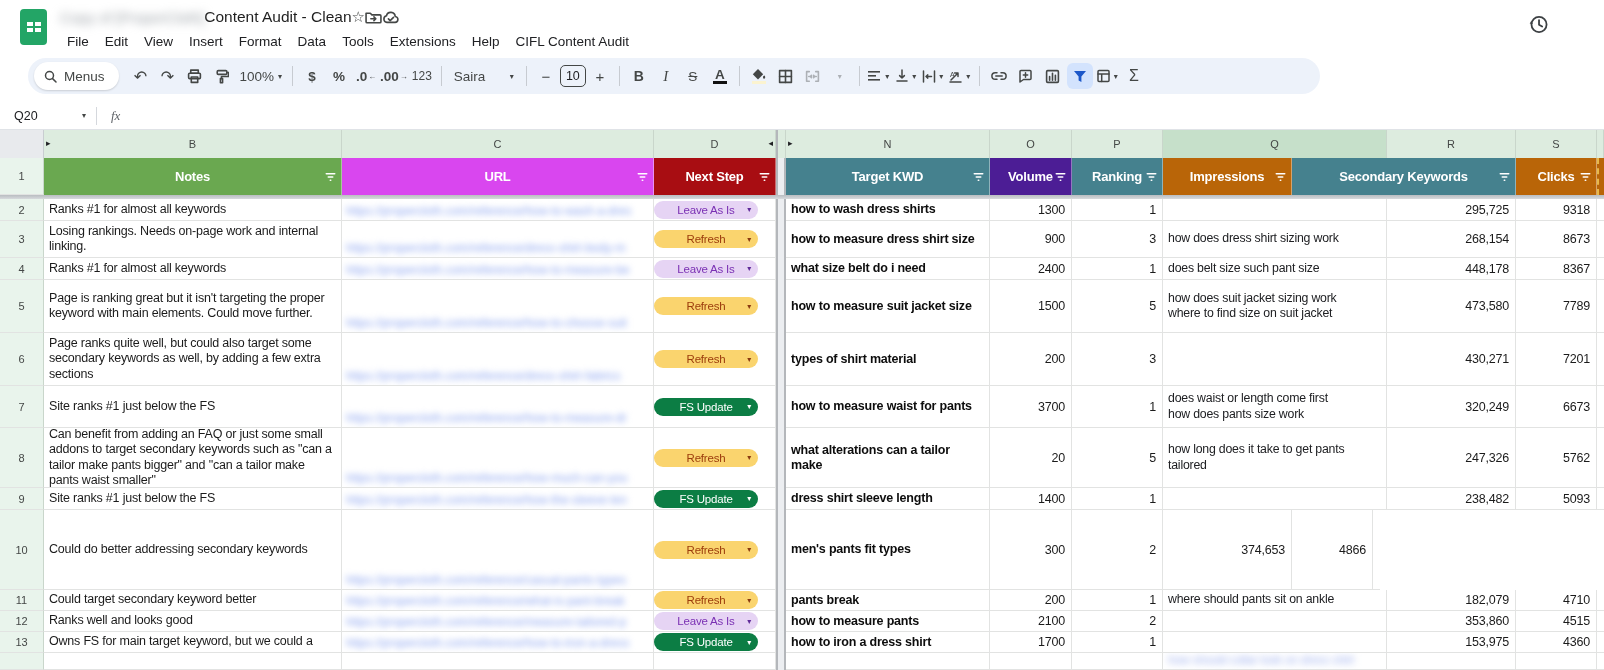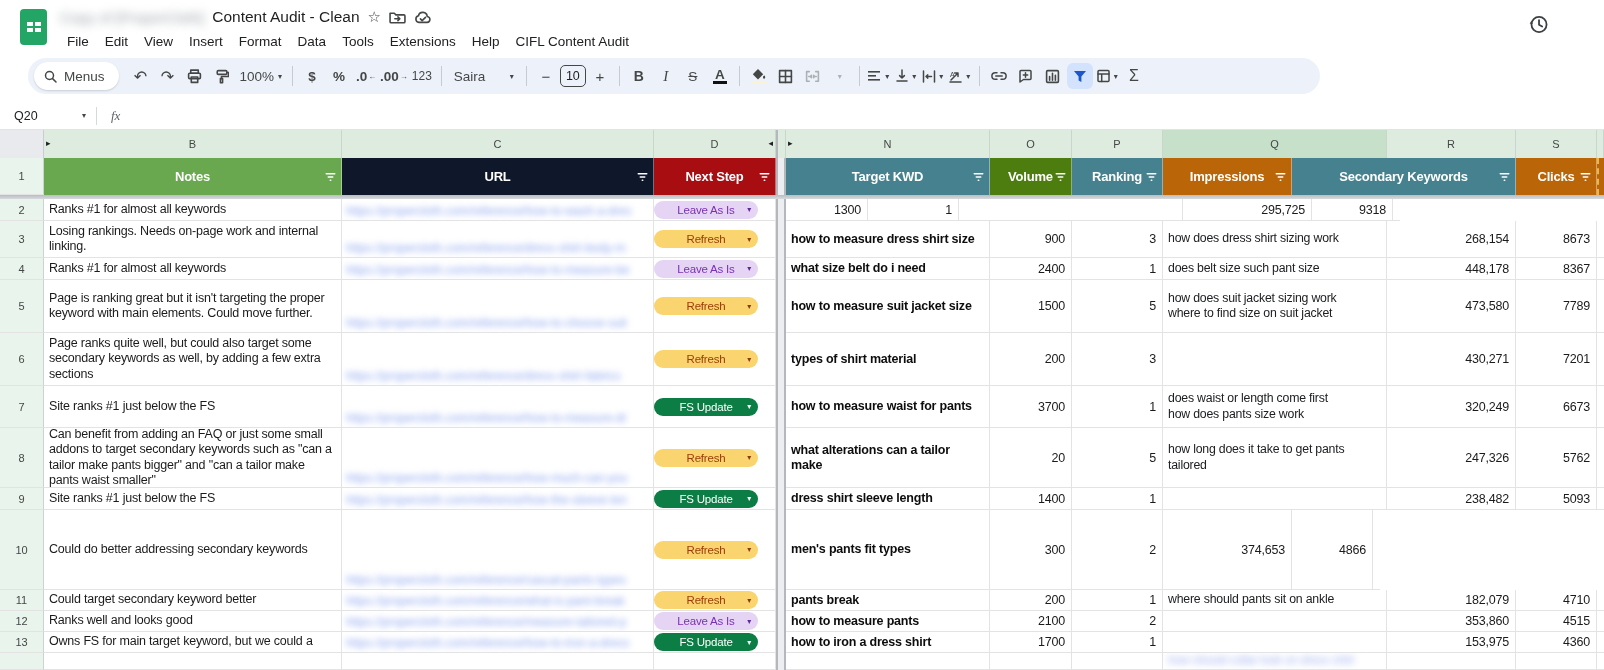--- a/index.html
+++ b/index.html
@@ -5,21 +5,21 @@
   * { margin:0; padding:0; box-sizing:border-box; }
   html,body { width:1604px; height:670px; overflow:hidden; background:#fff;
     font-family:"Liberation Sans", sans-serif; }
   
   .titlebar { position:relative; height:58px; background:#fff; }
   .logo { position:absolute; left:20px; top:9px; width:27px; height:36px; background:#23a566;
     border-radius:4px; display:flex; align-items:center; justify-content:center; }
   .logo .lgrid { display:grid; grid-template-columns:6px 6px; grid-template-rows:4px 4px; gap:2px; }
   .logo .lgrid i { background:#fff; display:block; }
   .title-col { position:absolute; left:60px; top:4px; }
-  .title-line { display:flex; align-items:center; gap:8px; height:26px; }
+  .title-line { display:flex; align-items:center; gap:0; height:26px; }
   .title-redacted { font-size:15px; font-weight:500; color:#9aa0a6; filter:blur(5px); user-select:none; }
   .doc-title { font-size:15.5px; color:#1f1f1f; }
   .tb-ico { color:#444746; font-size:15px; display:flex; align-items:center; }
   .menubar { display:flex; gap:2px; margin-top:2px; }
   .menubar span { font-size:13.5px; color:#202124; padding:2px 7px; border-radius:4px; cursor:default; }
   .history-ico { position:absolute; right:55px; top:14px; }
   
   .toolbar-wrap { height:44px; position:relative; }
   .toolbar { position:absolute; left:28px; top:0; width:1292px; height:36px; background:#edf2fa;
     border-radius:20px; display:flex; align-items:center; padding:0 6px; gap:1px; }
@@ -350,21 +350,21 @@
     <div class="cell cB hcell" style="background: rgb(106, 168, 80);">
         <span class="hlabel">Notes</span>
         <svg width="11" height="10" viewBox="0 0 11 10">
           <g fill="#fff">
             <rect x="0.5" y="1" width="10" height="1.6" rx=".8"></rect>
             <rect x="2.5" y="4.2" width="6" height="1.6" rx=".8"></rect>
             <rect x="4.5" y="7.4" width="2" height="1.6" rx=".8"></rect>
           </g>
         </svg>
       </div>
-    <div class="cell cC hcell" style="background: #0f172a;">
+    <div class="cell cC hcell" style="background: #d946ef;">
         <span class="hlabel">URL</span>
         <svg width="11" height="10" viewBox="0 0 11 10">
           <g fill="#fff">
             <rect x="0.5" y="1" width="10" height="1.6" rx=".8"></rect>
             <rect x="2.5" y="4.2" width="6" height="1.6" rx=".8"></rect>
             <rect x="4.5" y="7.4" width="2" height="1.6" rx=".8"></rect>
           </g>
         </svg>
       </div>
     <div class="cell cD hcell" style="background: rgb(168, 13, 18);">
@@ -381,21 +381,21 @@
     <div class="cell cN hcell" style="background: rgb(69, 129, 142);">
         <span class="hlabel">Target KWD</span>
         <svg width="11" height="10" viewBox="0 0 11 10">
           <g fill="#fff">
             <rect x="0.5" y="1" width="10" height="1.6" rx=".8"></rect>
             <rect x="2.5" y="4.2" width="6" height="1.6" rx=".8"></rect>
             <rect x="4.5" y="7.4" width="2" height="1.6" rx=".8"></rect>
           </g>
         </svg>
       </div>
-    <div class="cell cO hcell" style="background: #4d7c0f;">
+    <div class="cell cO hcell" style="background: #4c1d95;">
         <span class="hlabel">Volume</span>
         <svg width="11" height="10" viewBox="0 0 11 10">
           <g fill="#fff">
             <rect x="0.5" y="1" width="10" height="1.6" rx=".8"></rect>
             <rect x="2.5" y="4.2" width="6" height="1.6" rx=".8"></rect>
             <rect x="4.5" y="7.4" width="2" height="1.6" rx=".8"></rect>
           </g>
         </svg>
       </div>
     <div class="cell cP hcell" style="background: rgb(69, 129, 142);">
@@ -450,20 +450,21 @@
         <div class="cell cC urlc">
           <span class="url-blur">https://propercloth.com/reference/how-to-wash-a-dres</span>
         </div>
         <div class="cell cD pillc">
           <div class="pill pill-leave">
             <span>Leave As Is</span>
             <span class="parrow">▾</span>
           </div>
         </div>
         <div class="cell cDIV fdiv"></div>
+        <div class="cell cN kwd">how to wash dress shirts</div>
         <div class="cell cO numr">1300</div>
         <div class="cell cP numr">1</div>
         <div class="cell cQ sec"></div>
         <div class="cell cR numr">295,725</div>
         <div class="cell cS numr">9318</div>
         <div class="cell cT"></div>
       </div>
       <div class="row" style="height: 37px;">
         <div class="cell c0 gut">3</div>
         <div class="cell cB note">Losing rankings. Needs on-page work and internal linking.</div>

